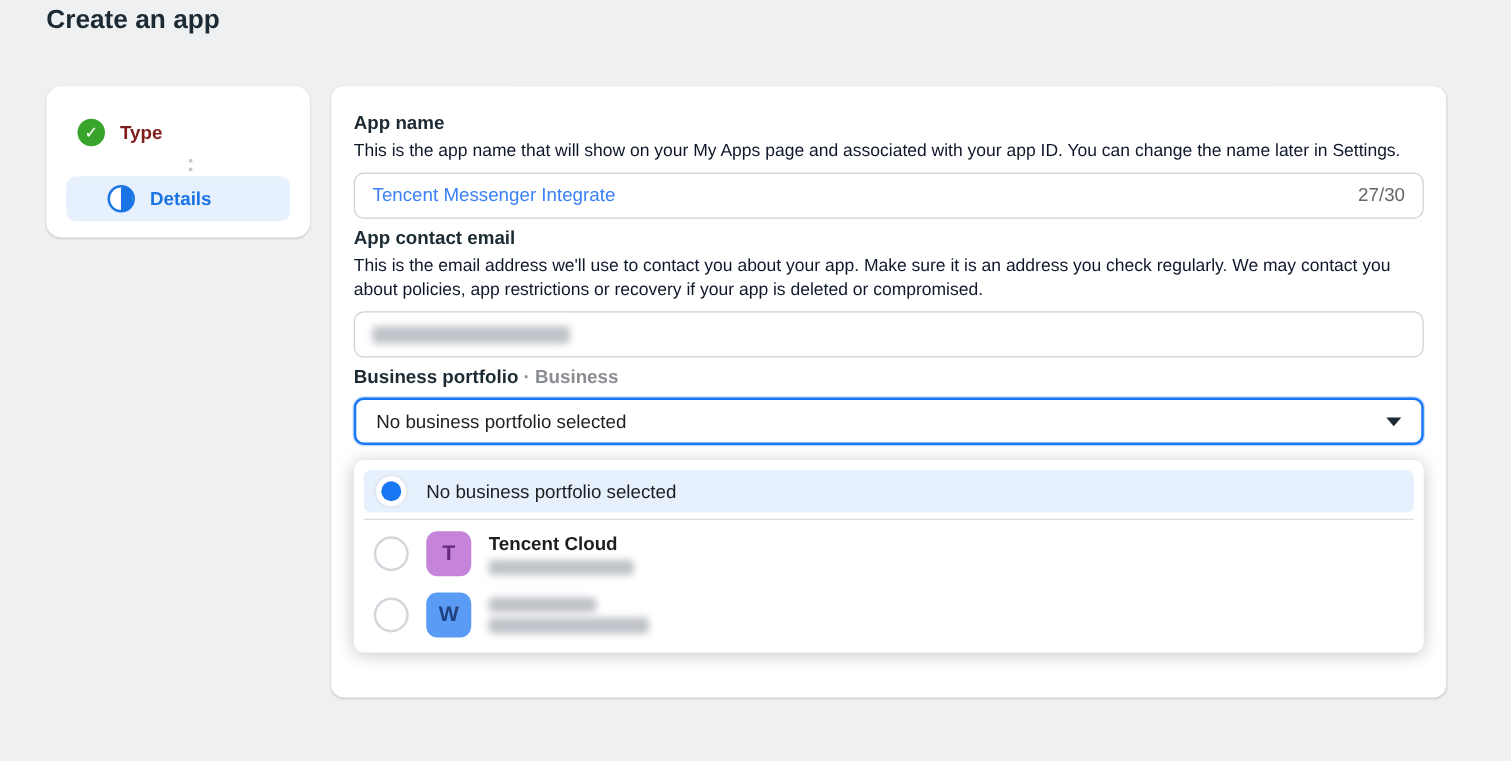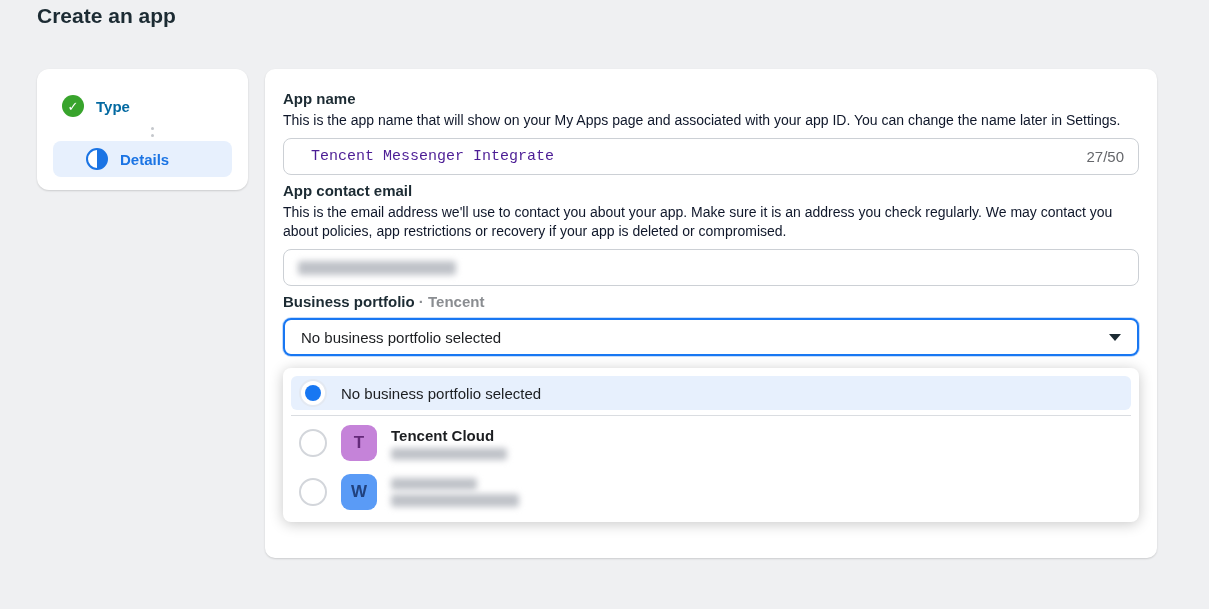--- a/index.html
+++ b/index.html
@@ -7,39 +7,39 @@
   body { font-family: "Liberation Sans", "DejaVu Sans", sans-serif; color:#1c2b33; }
   .screen { position:relative; width:1209px; height:609px; background:#eff0f2; overflow:hidden; }
 
   .page-title { position:absolute; left:37px; top:4px; font-size:21px; font-weight:700; color:#1c2b33; }
 
   
   .stepper-card { position:absolute; left:37px; top:69px; width:211px; height:121px;
     background:#fff; border-radius:12px; box-shadow:0 1px 2px rgba(0,0,0,.15); padding:20px 16px 16px; }
   .step-row { display:flex; align-items:center; gap:12px; height:34px; padding:0 9px; border-radius:8px; }
   .step-row.current { background:#e7f0fd; height:36px;padding-left:33px; }
-  .step-label { font-size:15px; font-weight:700; color:#0369a1; }
+  .step-label { font-size:15px; font-weight:700; color:#7f1d1d; }
   .step-row.current .step-label { color:#1b74e4; }
   .check-circle { width:22px; height:22px; border-radius:50%; background:#38a42c; color:#fff;
     display:flex; align-items:center; justify-content:center; font-size:13px; font-weight:700; flex:0 0 auto; }
   .half-circle { width:22px; height:22px; border-radius:50%; border:2.5px solid #1b74e4;
     background:linear-gradient(90deg,#fff 50%,#1b74e4 50%); flex:0 0 auto; }
   .connector { display:flex; flex-direction:column; align-items:center; gap:4px; padding:4px 0 4px 19px; }
   .connector i { width:3px; height:3px; border-radius:50%; background:#c4c7cc; }
 
   
   .main-card { position:absolute; left:265px; top:69px; width:892px; height:489px;
     background:#fff; border-radius:10px; box-shadow:0 1px 2px rgba(0,0,0,.15); padding:20px 18px; }
   .field-label { font-size:15px; font-weight:700; color:#1c2b33; line-height:20px; }
   .field-label .sep, .field-label .optional { color:#8a8d91; }
   .field-desc { font-size:14px; color:#0f172a; line-height:19px; margin-top:2px; }
   .text-input { margin-top:8px; height:37px; width:856px; border:1px solid #ccd0d5; border-radius:8px;
     display:flex; align-items:center; padding:0 14px; background:#fff; }
-  .text-input input { border:none; outline:none; flex:1; font-size:15px; color:#4c1d95;
-    font-family:Liberation Mono, monospace; background:transparent;margin-left:13px; }
+  .text-input input { border:none; outline:none; flex:1; font-size:15px; color:#3b82f6;
+    font-family:Liberation Sans, sans-serif; background:transparent; }
   .char-counter { font-size:15px; color:#65676b; margin-left:10px; }
   .section { margin-top:6px; }
   .section:first-child { margin-top:0; }
 
   .redacted { background:#bfc2c8; border-radius:3px; filter:blur(3px); }
 
   
   .select-wrap { position:relative; margin-top:6px; }
   .select-trigger { height:38px; width:856px; border:2px solid #1877f2; border-radius:8px;
     box-shadow:0 0 0 1px rgba(24,119,242,.25); background:#fff;
@@ -89,37 +89,37 @@
     </div>
   </div>
 
   <div class="main-card">
 
     <div class="section">
       <div class="field-label">App name</div>
       <div class="field-desc">This is the app name that will show on your My Apps page and associated with your app ID. You can change the name later in Settings.</div>
       <div class="text-input">
         <input type="text" value="Tencent Messenger Integrate" style="">
-        <span class="char-counter">27/50</span>
+        <span class="char-counter">27/30</span>
       </div>
     </div>
 
     <div class="section">
       <div class="field-label">App contact email</div>
       <div class="field-desc">This is the email address we'll use to contact you about your app. Make sure it is an address you check regularly. We may contact you about policies, app restrictions or recovery if your app is deleted or compromised.</div>
       <div class="text-input">
         <span class="redacted" style="width:158px;height:14px;"></span>
       </div>
     </div>
 
     <div class="section">
       <div class="field-label">
         <span>Business portfolio</span>
         <span class="sep">·</span>
-        <span class="optional">Tencent</span>
+        <span class="optional">Business</span>
       </div>
 
       <div class="select-wrap">
         <div class="select-trigger">
           <span class="select-value">No business portfolio selected</span>
           <span class="tri-down"></span>
         </div>
 
         <div class="popover">
           <div class="opt-row selected">

